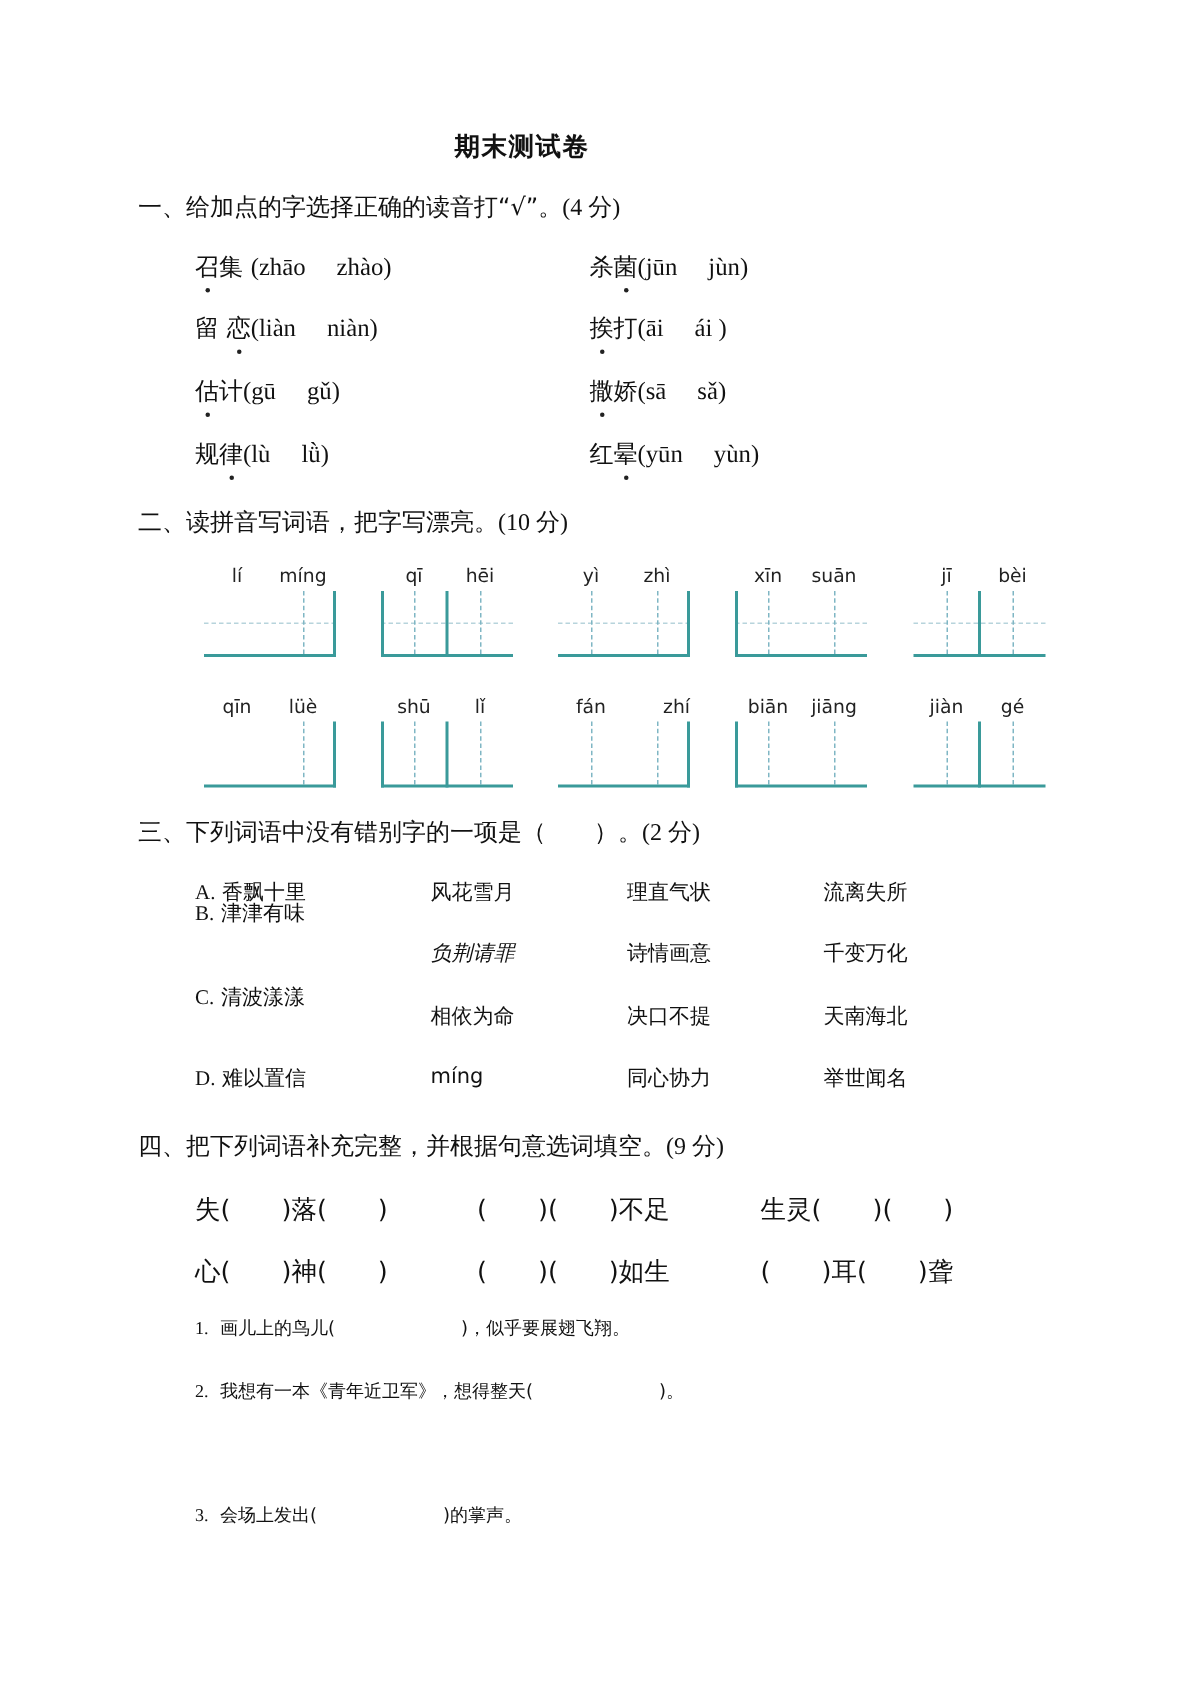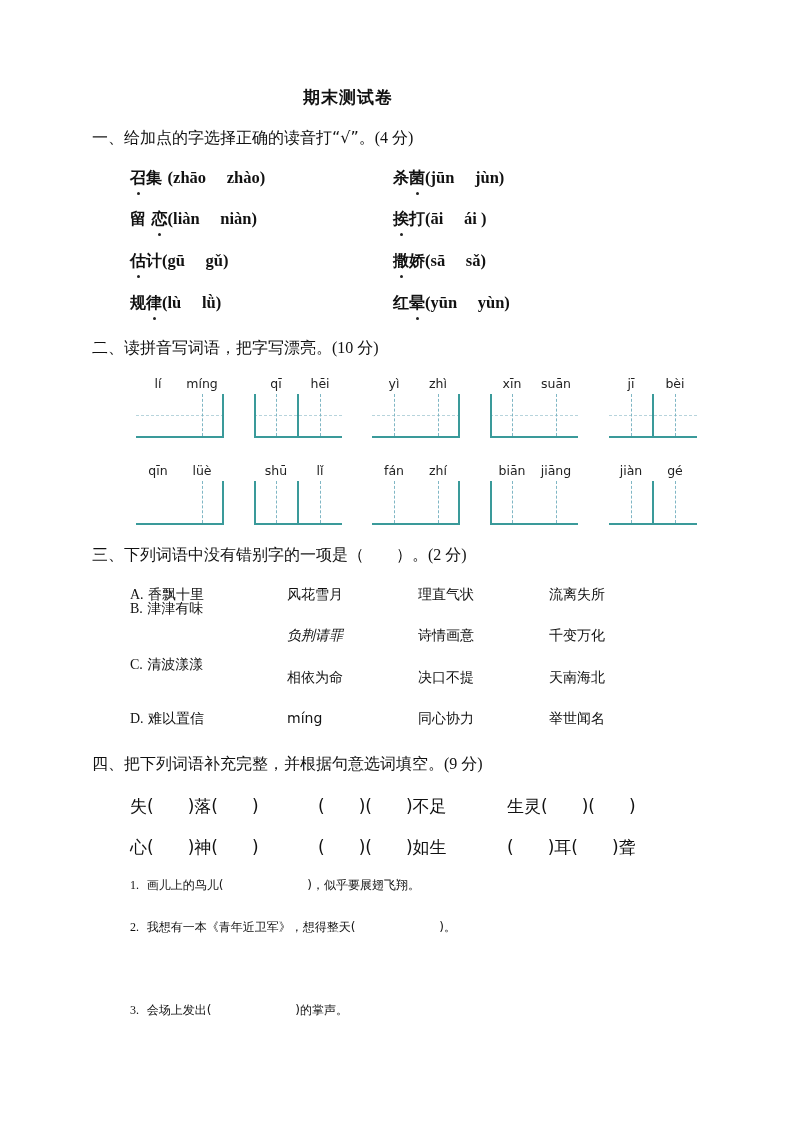--- a/index.html
+++ b/index.html
@@ -5,21 +5,21 @@
   html, body { margin: 0; padding: 0; background: #ffffff; }
   body {
     width: 793px; height: 1122px; position: relative; overflow: hidden;
     font-family: "DejaVu Serif", "Liberation Serif", serif;
     color: #111;
   }
   .abs { position: absolute; white-space: nowrap; }
   .title { left: 0; width: 696px; top: 86px; text-align: center; font-size: 17px; font-weight: bold; font-family: "DejaVu Sans", sans-serif; letter-spacing: 1px; }
   .qhead { left: 92px; font-size: 16px; font-family: "DejaVu Sans", sans-serif; }
   .qhead .score { font-family: "Liberation Serif", serif; }
-  .item { font-size: 16px; font-family: "DejaVu Sans", sans-serif; font-weight: bold; }
+  .item { font-size: 16px; font-family: "DejaVu Sans", sans-serif; }
   .item .py { font-family: "Liberation Serif", serif; font-size: 16.5px; }
   .dotch { position: relative; display: inline-block; }
   .dotch::after { content: ""; position: absolute; left: 50%; bottom: -6px; width: 3px; height: 3px; margin-left: -1.5px; background: #222; border-radius: 50%; }
 
   
   .grid { position: absolute; width: 88px; height: 48px; }
   .grid .base { position: absolute; left: 0; right: 0; bottom: 0; height: 2px; background: #3a9a9a; }
   .grid .vsolid { position: absolute; bottom: 0; width: 2px; height: 44px; background: #3a9a9a; }
   .grid .vdash { position: absolute; bottom: 2px; height: 42px; border-left: 1px dashed #7fb6c4; }
   .grid .hdash { position: absolute; left: 0; right: 0; bottom: 22px; border-top: 1px dashed #b7d4dc; }
@@ -110,21 +110,21 @@
   <span class="py" style="left:0;">shū</span>
     <span class="py" style="left:44px;">lǐ</span>
   <div class="vsolid" style="left:0;"></div>
     <div class="vdash" style="left:22px;"></div>
     <div class="vsolid" style="left:43px;"></div>
     <div class="vdash" style="left:66px;"></div>
     <div class="base"></div>
 </div>
 <div class="grid" style="left:372px; top:477px;">
   <span class="py" style="left:0;">fán</span>
-    <span class="py" style="left:44px;">zhí</span>
+    <span class="py" style="left:44px;text-align:right;">zhí</span>
   <div class="vdash" style="left:22px;"></div>
     <div class="vdash" style="left:66px;"></div>
     <div class="vsolid" style="left:86px;"></div>
     <div class="base"></div>
 </div>
 <div class="grid" style="left:490px; top:477px;">
   <span class="py" style="left:0;">biān</span>
     <span class="py" style="left:44px;">jiāng</span>
   <div class="vsolid" style="left:0;"></div>
     <div class="vdash" style="left:22px;"></div>

